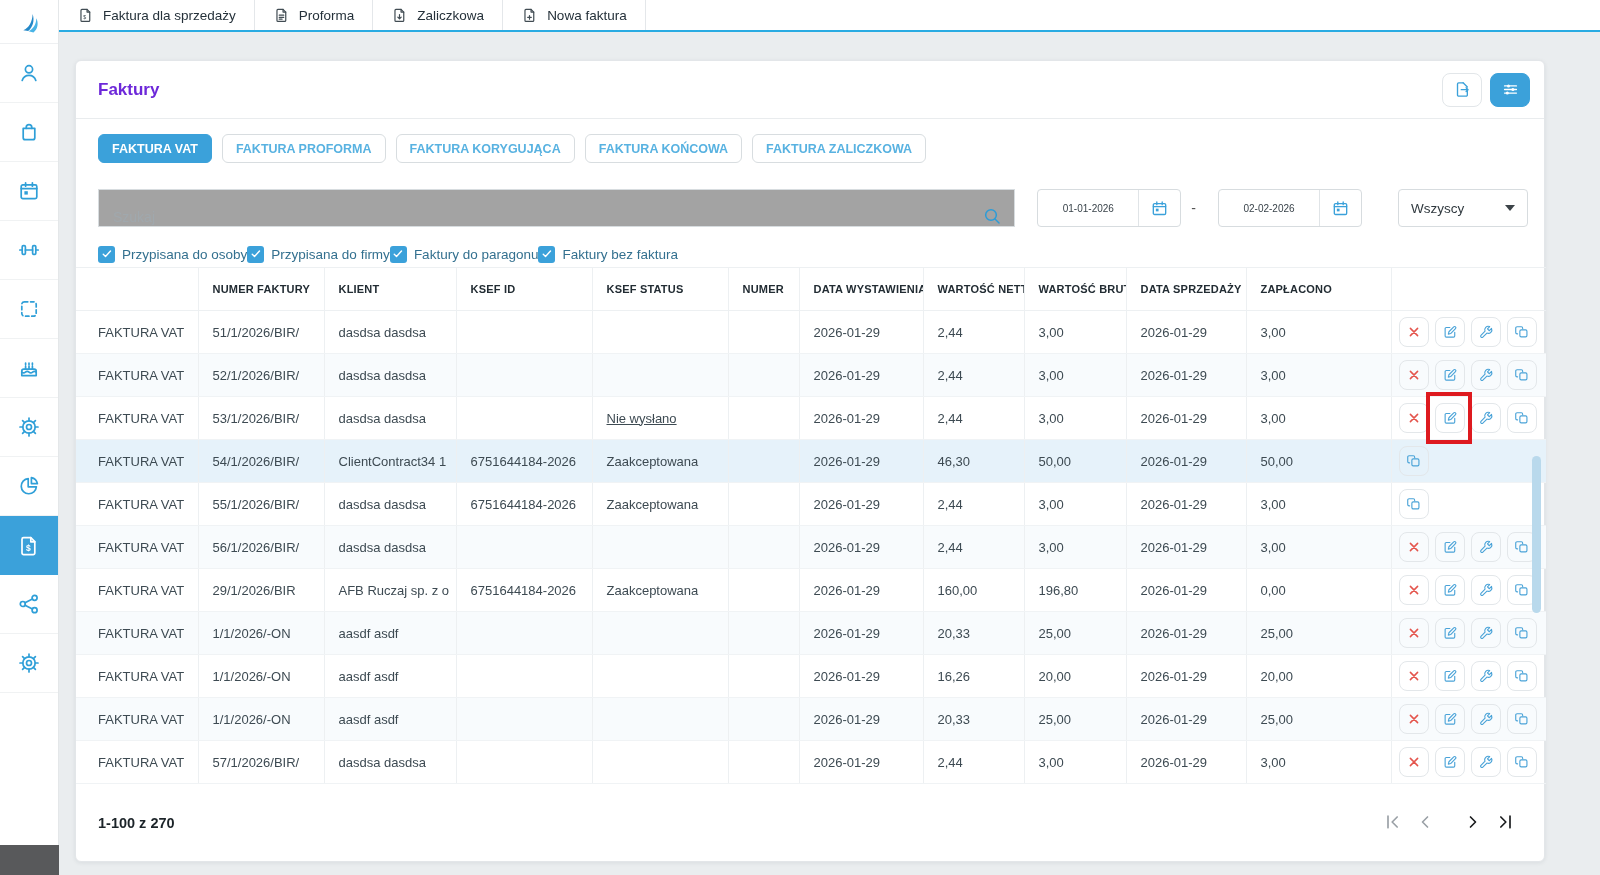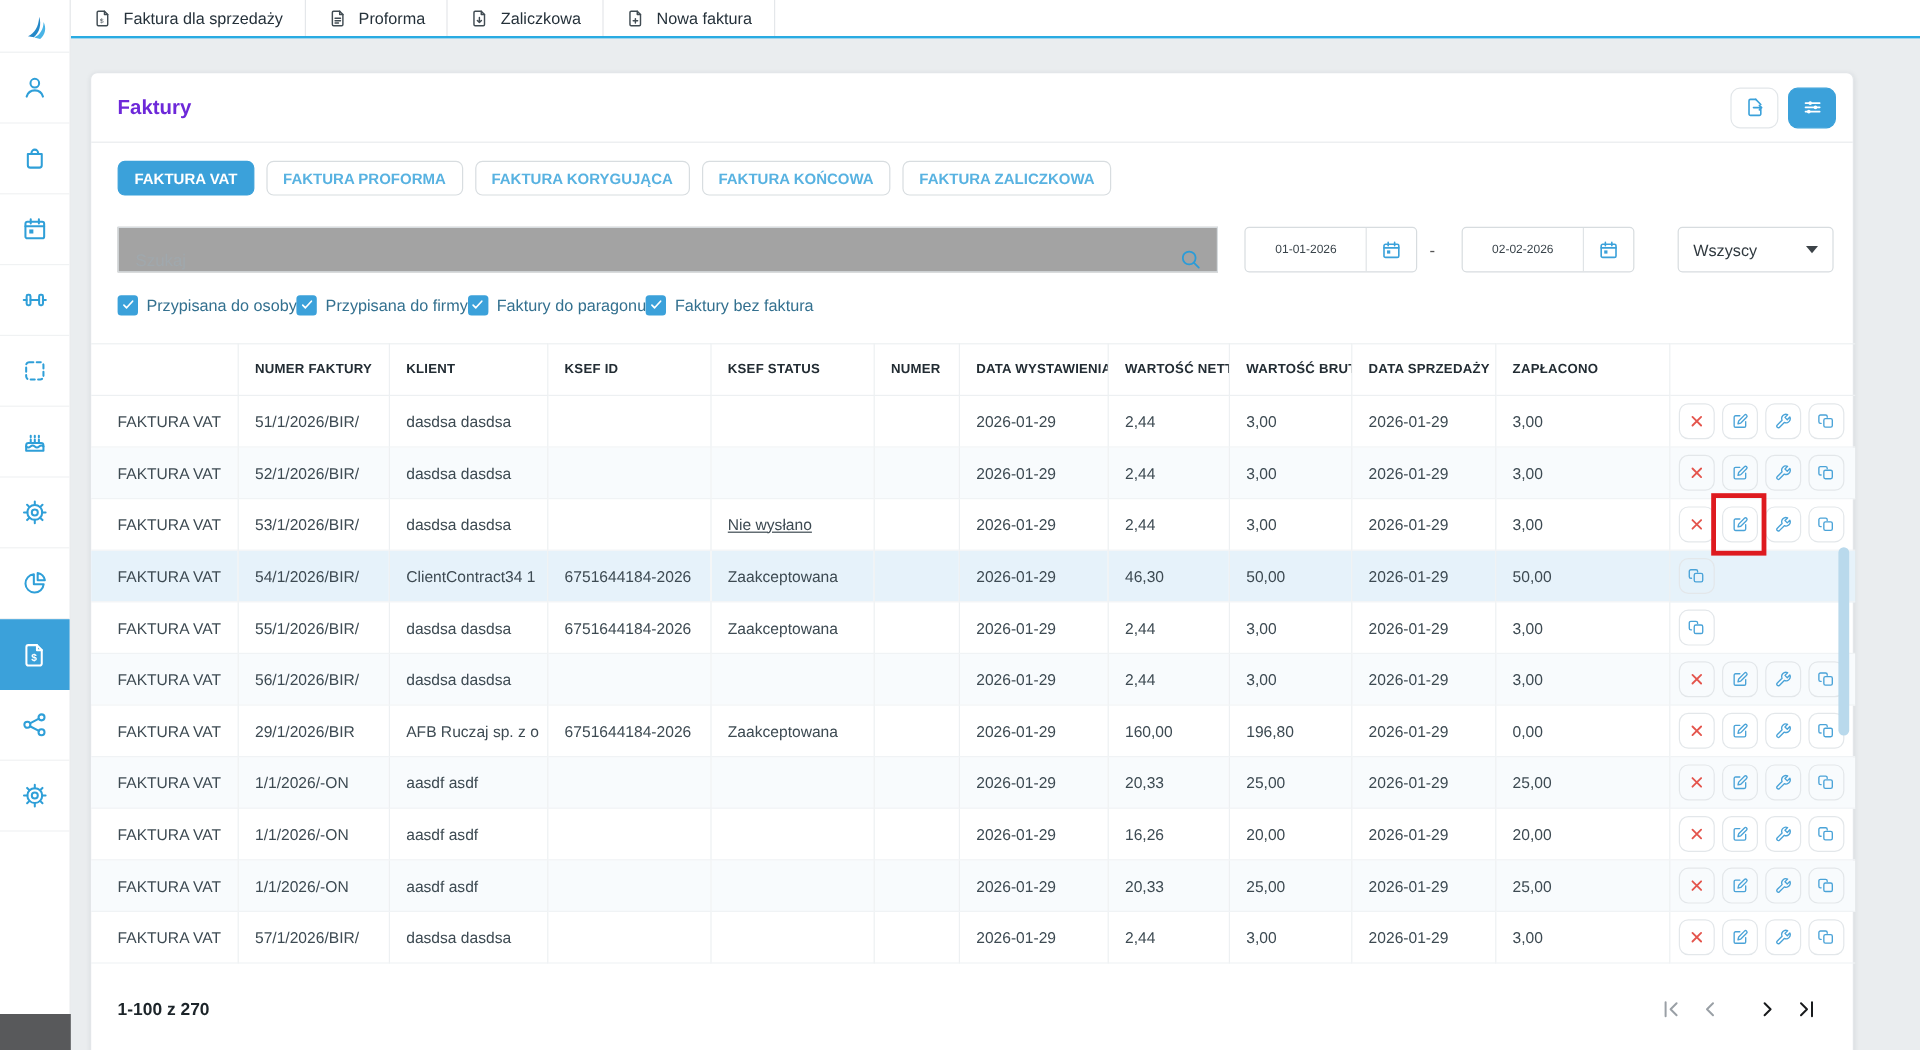--- a/index.html
+++ b/index.html
@@ -61,21 +61,21 @@
   .caret { width:0; height:0; border-left:5px solid transparent; border-right:5px solid transparent;
            border-top:6px solid #3c4348; }
   
   .checks { display:flex; padding:17px 22px 0; height:37px; }
   .check { display:flex; align-items:center; gap:7px; cursor:pointer; }
   .checkbox { width:17px; height:17px; border-radius:3px; background:var(--accent); display:flex;
               align-items:center; justify-content:center; color:#fff; }
   .checkbox svg { width:12px; height:12px; }
   .check-label { font-size:13.5px; color:#33708f; }
   
-  table.tbl { margin-top:22px; border-collapse:collapse; table-layout:fixed; width:100%; }
+  table.tbl { margin-top:3px; border-collapse:collapse; table-layout:fixed; width:100%; }
   .tbl th, .tbl td { border-right:1px solid #edf0f2; }
   .tbl th:last-child, .tbl td:last-child { border-right:none; }
   .tbl thead th { height:43px; border-top:1px solid #edf0f2; border-bottom:1px solid #edf0f2;
                   font-size:11px; letter-spacing:.2px; color:#222c33; text-align:left; padding:0 14px;
                   white-space:nowrap; overflow:hidden; }
   .tbl tbody td { height:43px; font-size:13px; color:#3d4a52; padding:0 14px; white-space:nowrap;
                   overflow:hidden; border-bottom:1px solid #f0f3f5; }
   .tbl th:first-child, .tbl td:first-child { padding-left:22px; }
   .tbl tbody tr { cursor:pointer; }
   .tbl tbody tr:nth-child(even) { background:#f8fbfd; }

